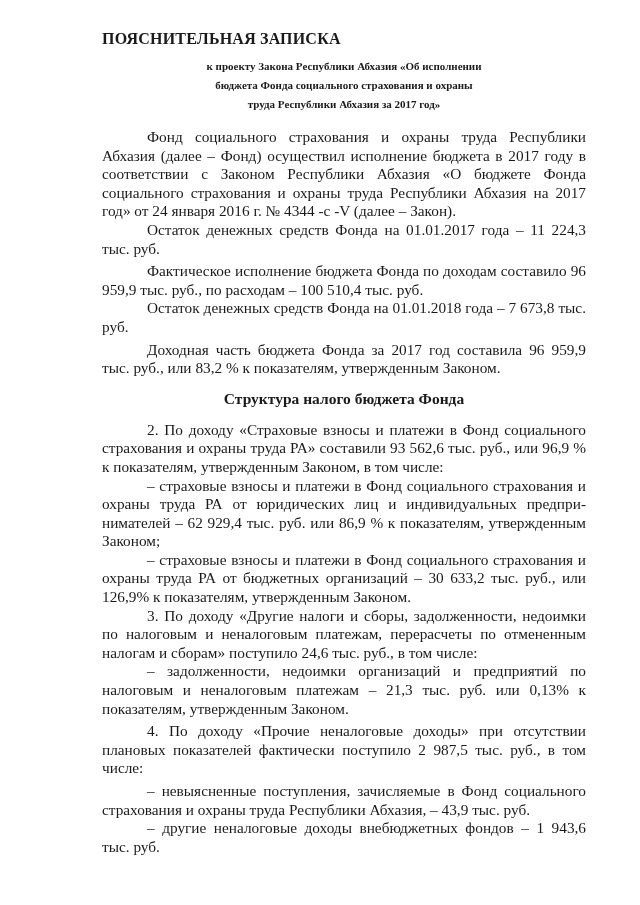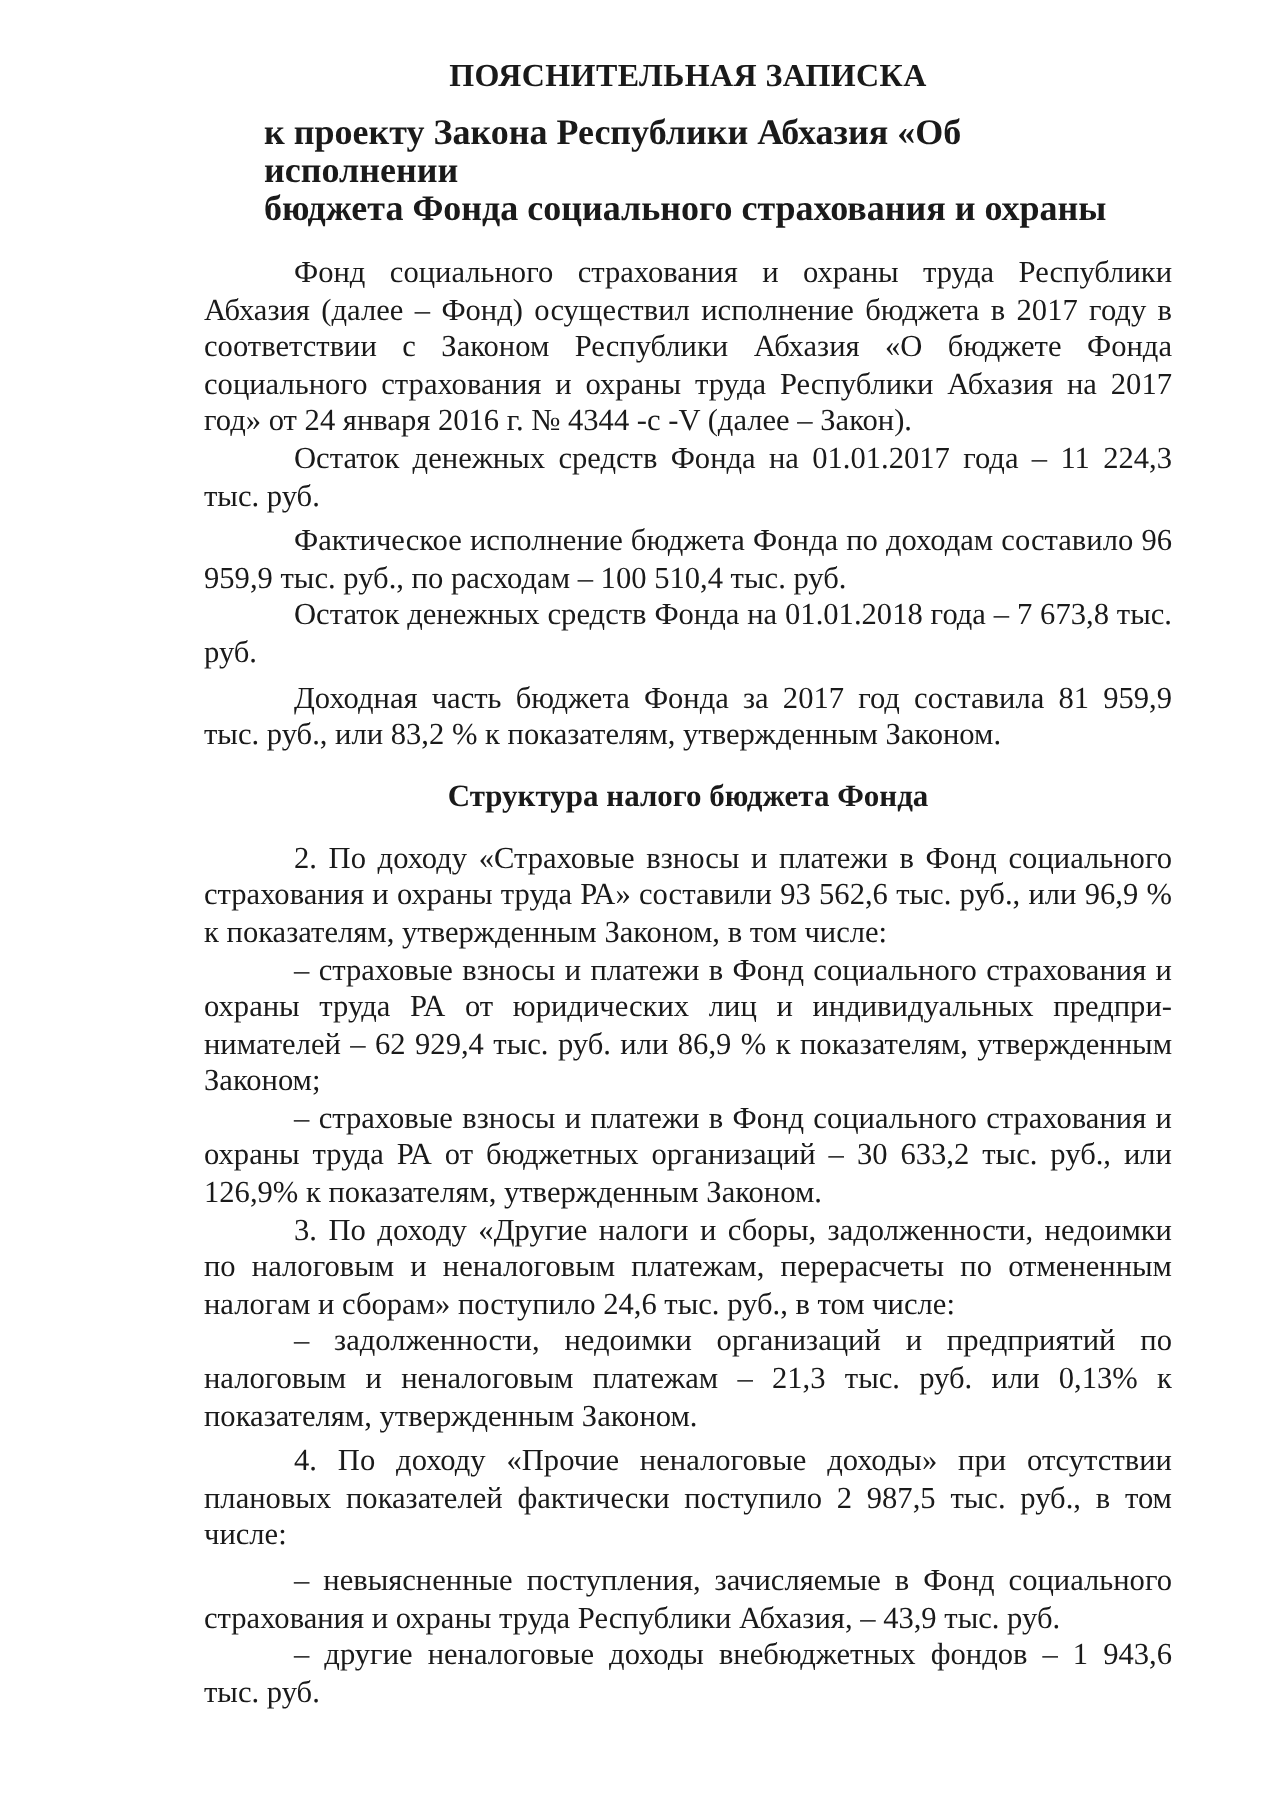--- a/index.html
+++ b/index.html
@@ -2,25 +2,25 @@
 <html><head>
 <meta charset="utf-8">
 <style>
   html, body { margin: 0; padding: 0; background: #ffffff; }
   body {
     width: 640px; height: 905px; overflow: hidden; position: relative;
     font-family: "Liberation Serif", serif; color: #1a1a1a;
   }
   .page { position: absolute; left: 102px; top: 30px; width: 484px; }
   .title {
-    text-align: center; font-weight: bold; font-size: 16px;
+    text-align: left; font-weight: bold; font-size: 16px;
     margin: 0 0 9px 0; letter-spacing: 0.2px;
   }
   .subtitle {
-    text-align: left; font-weight: bold; font-size: 18px;
+    text-align: center; font-weight: bold; font-size: 11px;
     line-height: 19px; margin: 0 0 14px 0; padding: 0 30px;
   }
   .sub-line { display: block; }
   p {
     margin: 0; font-size: 15.3px; line-height: 18.6px;
     text-align: justify; text-indent: 45px; hyphens: manual; font-family: Liberation Serif, serif;
   }
   p.gap { margin-top: 4px; }
   .section-heading {
     text-align: center; font-weight: bold; font-size: 15.5px;
@@ -28,27 +28,28 @@
   }
 </style>
 </head>
 <body>
 
 <div class="page">
   <div class="title">ПОЯСНИТЕЛЬНАЯ ЗАПИСКА</div>
   <div class="subtitle">
     <span class="sub-line">к проекту Закона Республики Абхазия «Об исполнении</span>
     <span class="sub-line">бюджета Фонда социального страхования и охраны</span>
+    <span class="sub-line">труда Республики Абхазия за 2017 год»</span>
   </div>
 
   <p>Фонд социального страхования и охраны труда Республики Абхазия (далее – Фонд) осуществил исполнение бюджета в 2017 году в соот­ветствии с Законом Республики Абхазия «О бюджете Фонда социального страхования и охраны труда Республики Абхазия на 2017 год» от 24 января 2016 г. № 4344 -с -V (далее – Закон).</p>
   <p>Остаток денежных средств Фонда  на 01.01.2017 года – 11 224,3 тыс. руб.</p>
   <p class="gap">Фактическое исполнение бюджета Фонда по доходам составило 96 959,9 тыс. руб., по расходам – 100 510,4 тыс. руб.</p>
   <p>Остаток денежных средств Фонда на 01.01.2018 года  – 7 673,8 тыс. руб.</p>
-  <p class="gap">Доходная часть бюджета Фонда за 2017 год составила 81 959,9 тыс. руб., или 83,2 % к показателям, утвержденным Законом.</p>
+  <p class="gap">Доходная часть бюджета Фонда за 2017 год составила 96 959,9 тыс. руб., или 83,2 % к показателям, утвержденным Законом.</p>
 
   <div class="section-heading">Структура налого бюджета Фонда</div>
 
   <p>2. По доходу «Страховые взносы и платежи в Фонд социального страхования и охраны труда РА» составили 93 562,6 тыс. руб., или 96,9 % к показателям, утвержденным Законом, в том числе:</p>
   <p>– страховые взносы и платежи в Фонд социального страхования  и охраны труда РА от юридических лиц и индивидуальных предпри­нимателей – 62 929,4 тыс. руб. или 86,9 % к показателям, утвержденным Законом;</p>
   <p>– страховые взносы и платежи в Фонд социального страхования  и охраны труда РА от бюджетных организаций – 30 633,2 тыс. руб., или 126,9% к показателям, утвержденным Законом.</p>
   <p>3. По доходу «Другие налоги и сборы, задолженности, недоимки по налоговым и неналоговым платежам, перерасчеты по отмененным налогам и сборам» поступило 24,6 тыс. руб., в том числе:</p>
   <p>– задолженности, недоимки организаций и предприятий по налого­вым и неналоговым платежам – 21,3 тыс. руб. или 0,13% к показателям, утвержденным Законом.</p>
   <p class="gap">4. По доходу «Прочие неналоговые доходы» при отсутствии плановых показателей фактически поступило 2 987,5 тыс. руб., в том числе:</p>
   <p class="gap">– невыясненные поступления, зачисляемые в Фонд социального страхования и охраны труда Республики Абхазия, – 43,9 тыс. руб.</p>

